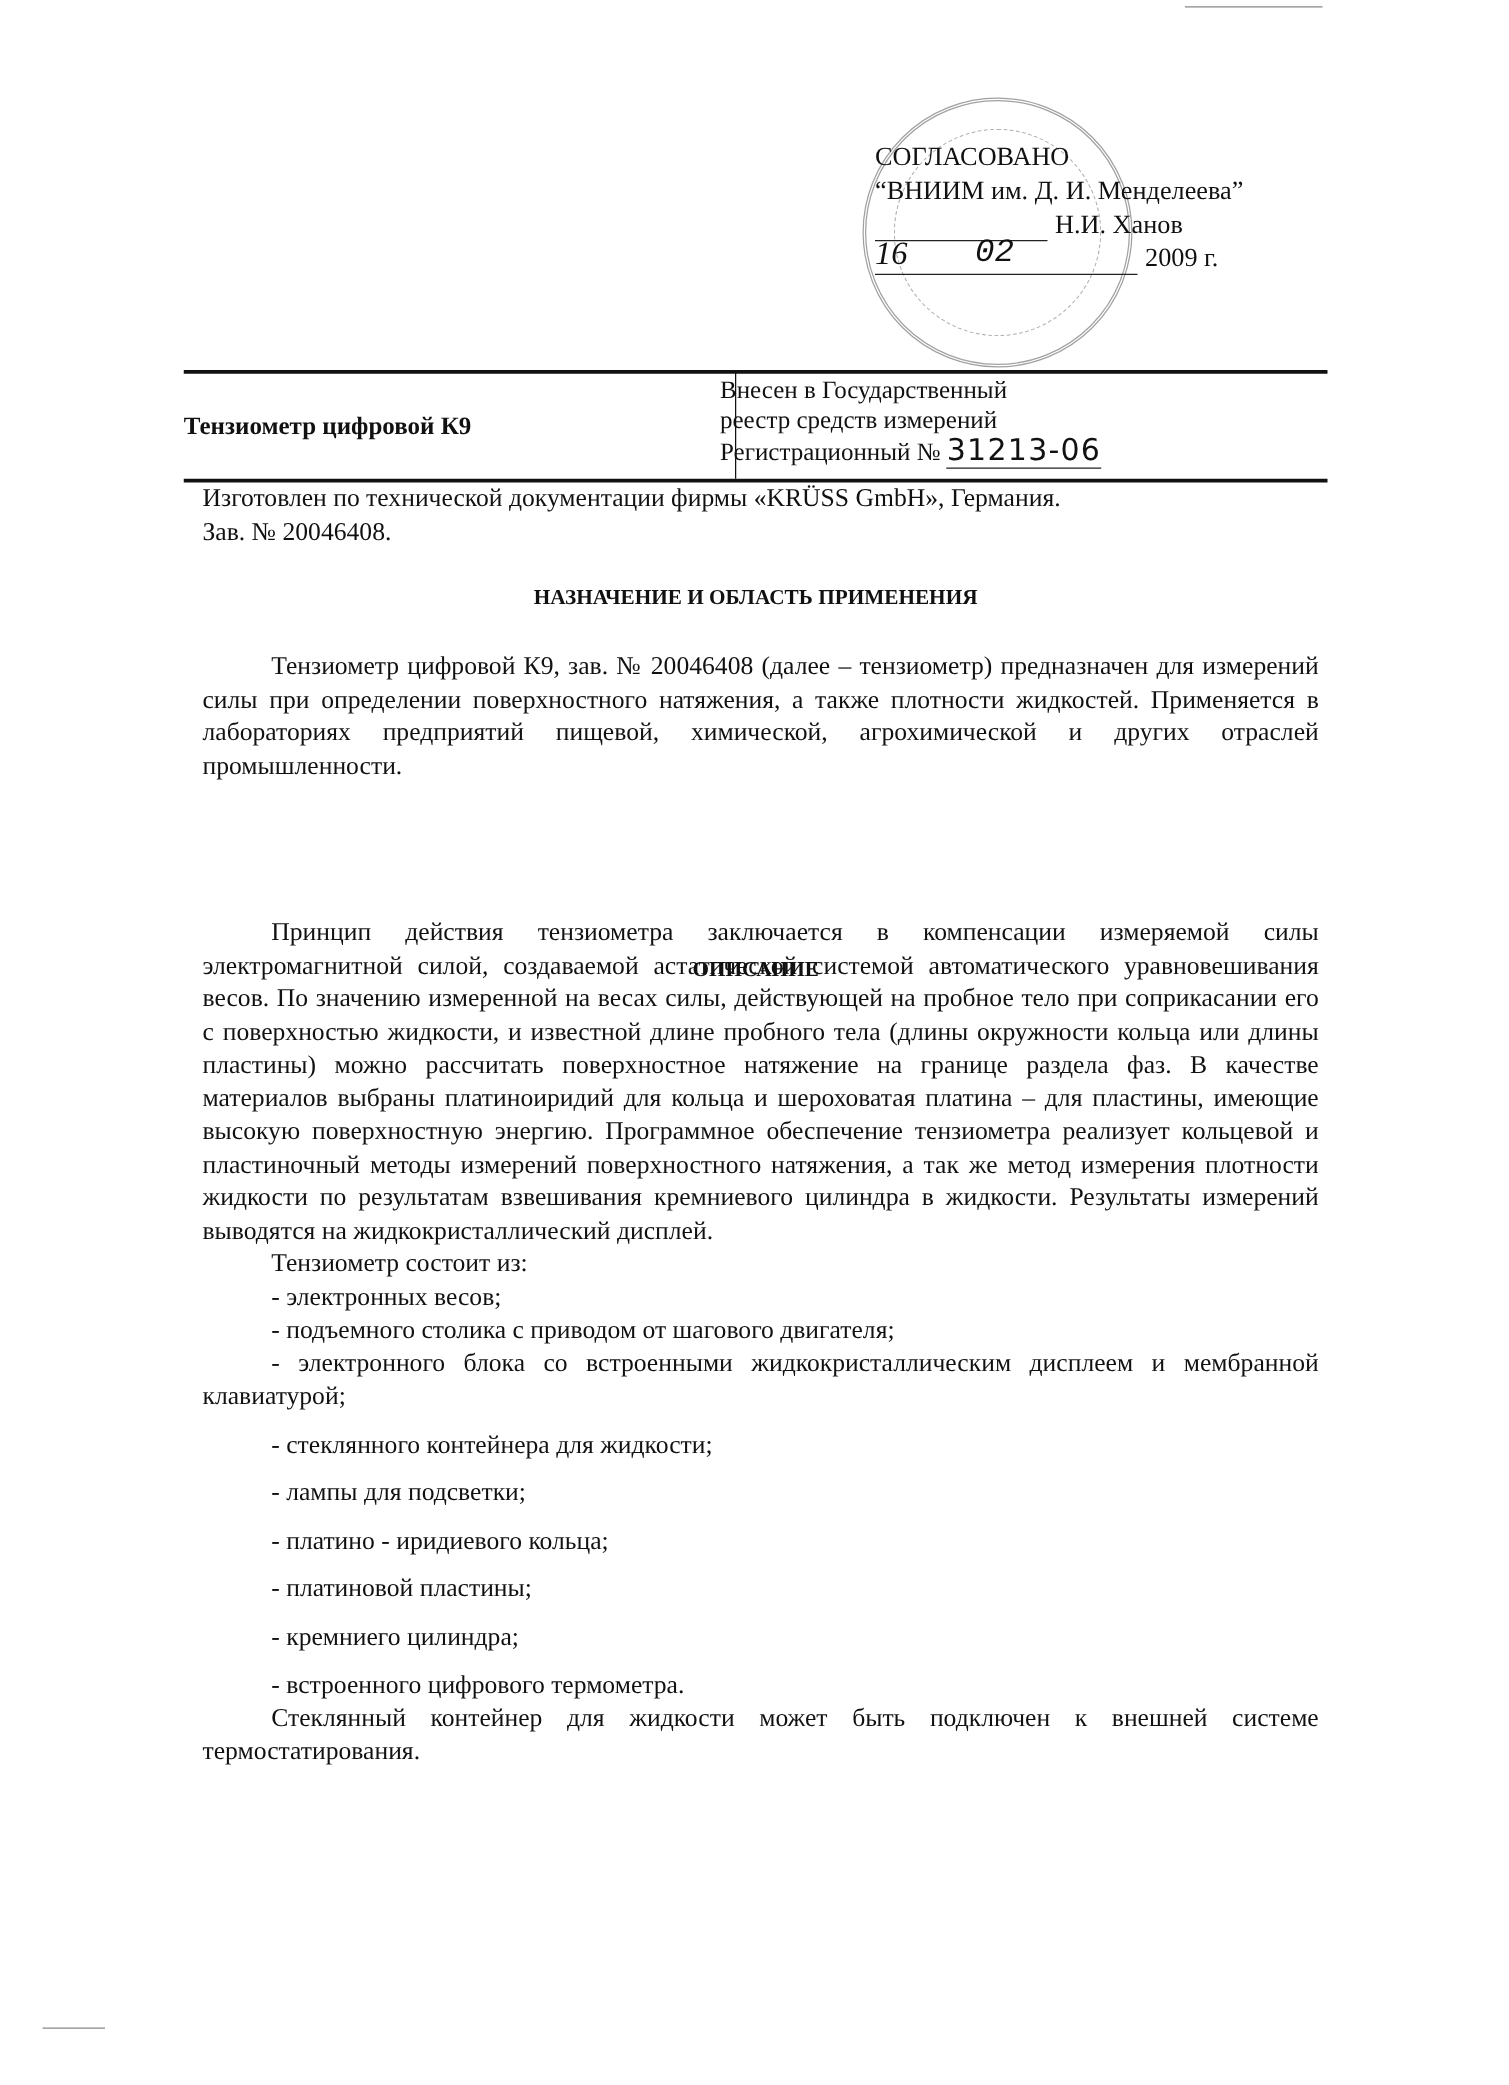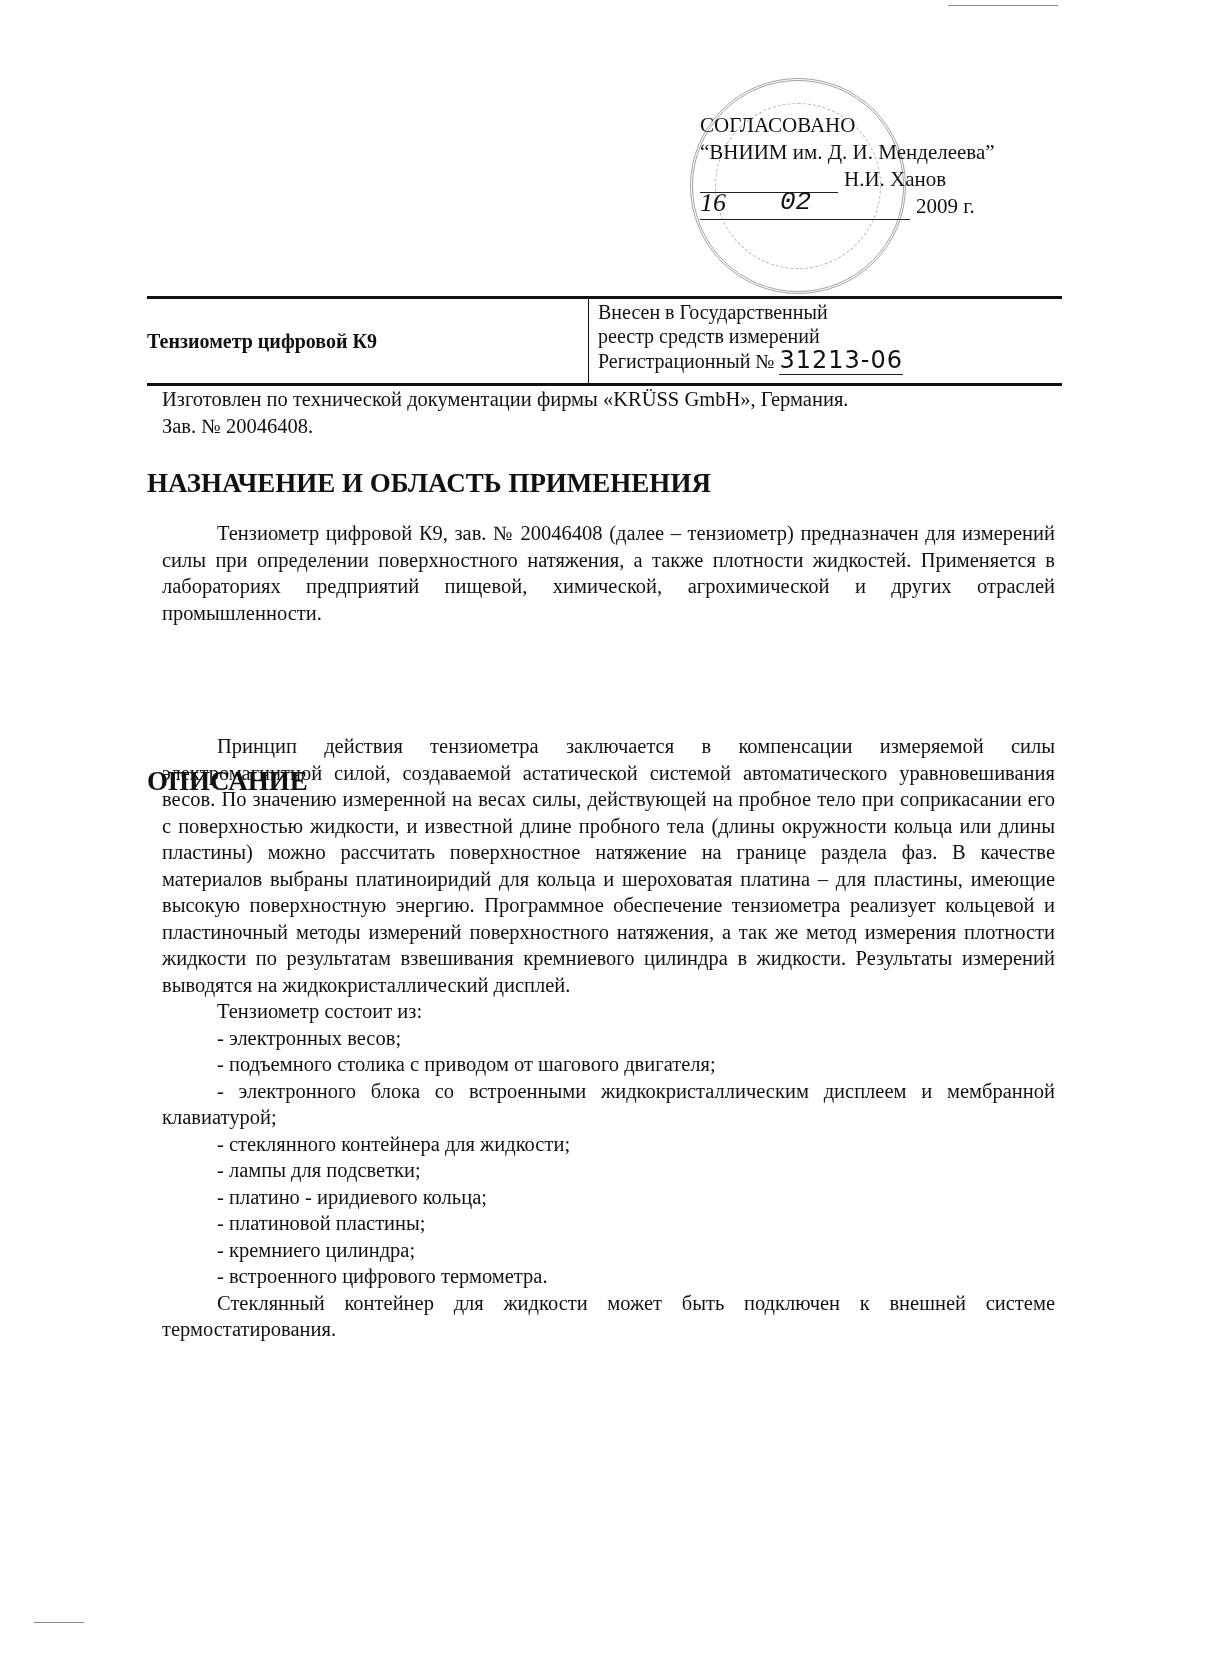--- a/index.html
+++ b/index.html
@@ -10,27 +10,27 @@
   .approval .sign-line { display:inline-block; width:138px; border-bottom:1px solid #222; margin-right:6px; vertical-align:bottom; height:20px; }
   .approval .date-line { display:inline-block; width:210px; border-bottom:1px solid #222; margin-right:6px; vertical-align:bottom; height:20px; position:relative; }
   .hand { font-family:"DejaVu Sans",sans-serif; font-style:italic; font-size:26px; position:absolute; top:-10px; }
   .stamp { position:absolute; left:690px; top:78px; width:210px; height:210px; border-radius:50%;
            border:3px double #555; opacity:0.55; }
   .stamp .inner { position:absolute; left:22px; top:22px; right:22px; bottom:22px; border-radius:50%; border:1px dashed #777; }
   .top-rule { position:absolute; left:147px; top:296px; width:915px; border-top:3px solid #111; }
   .bottom-rule { position:absolute; left:147px; top:383px; width:915px; border-top:3px solid #111; }
   .vsep { position:absolute; left:588px; top:298px; height:85px; border-left:1px solid #111; }
   .product-title { position:absolute; left:147px; top:330px; width:441px; text-align:left; font-weight:bold; font-size:20px; }
-  .registry { position:absolute; left:598px; top:300px; font-size:20px; line-height:24px; }
+  .registry { position:absolute; left:576px; top:300px; font-size:20px; line-height:24px; }
   .reg-num { font-family:"DejaVu Sans",sans-serif; font-size:24px; letter-spacing:1px; border-bottom:1px solid #222; }
   .body-text { position:absolute; left:162px; width:893px; font-size:20.5px; line-height:26.5px; text-align:justify; }
-  .h { position:absolute; left:147px; width:915px; font-weight:bold; font-size:27px; }
+  .h { position:absolute; left:147px; width:915px; text-align:center; font-weight:bold; font-size:17px; }
   .indent { text-indent:55px; }
   .li { padding-left:55px; }
-  .li2 { padding-left:55px; }
+  .li2 { padding-left:55px;margin-top:12px; }
   .scan-mark { position:absolute; height:1px; background:#888; }
 </style>
 </head>
 <body>
 
 <div class="scan-mark" style="left:948px;top:5px;width:110px;"></div>
 <div class="scan-mark" style="left:34px;top:1622px;width:50px;"></div>
 
 <div class="stamp">
     <div class="inner"></div>

